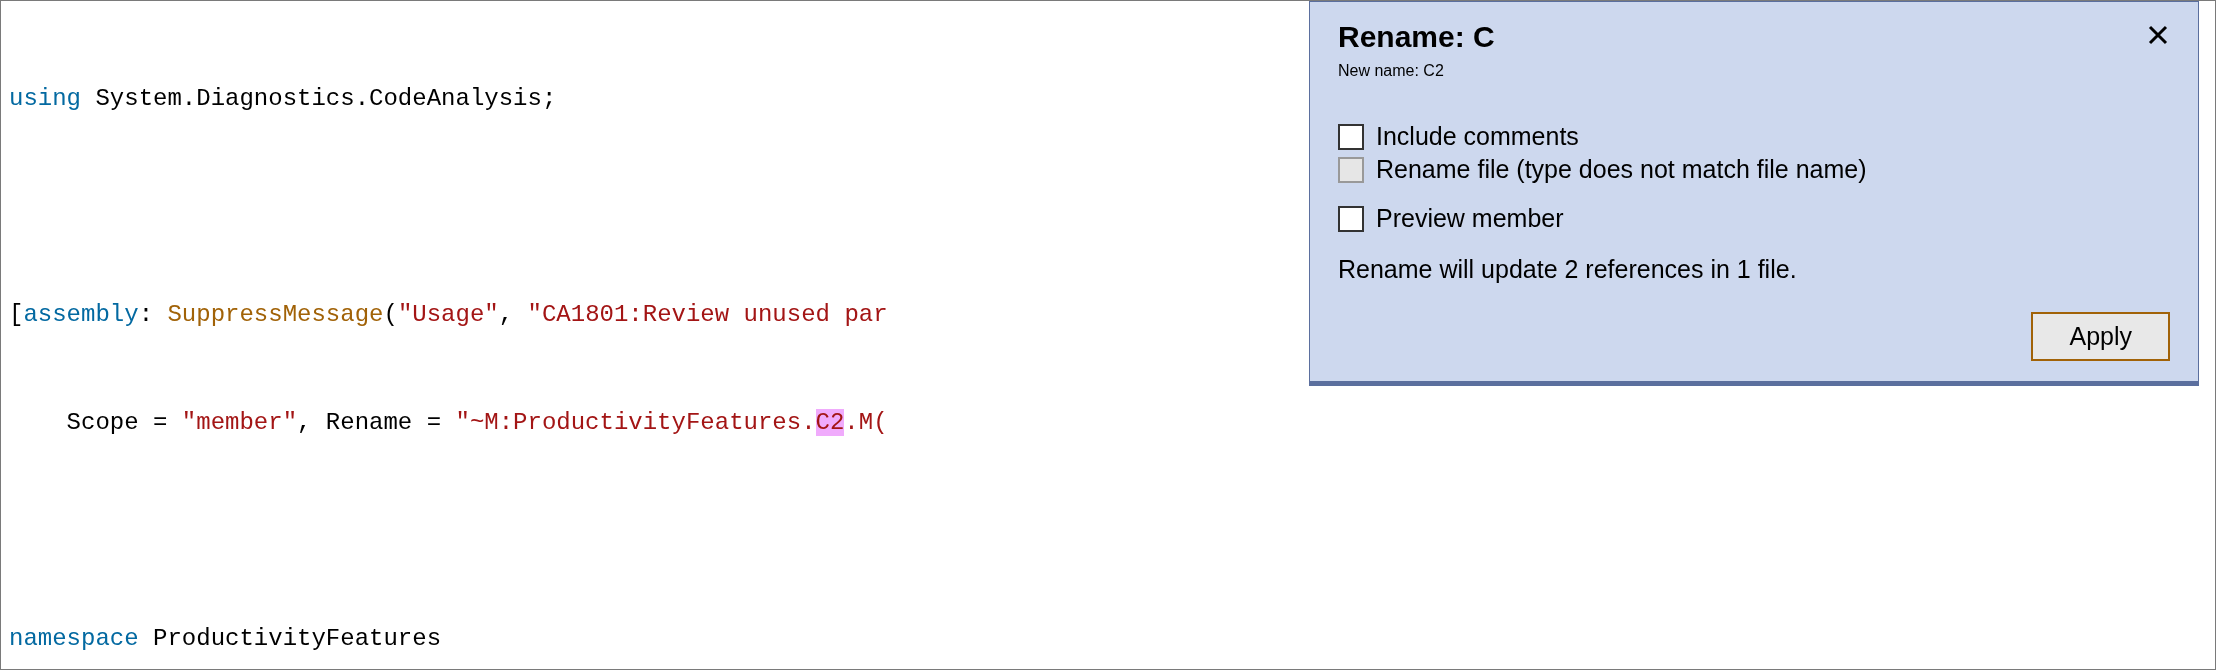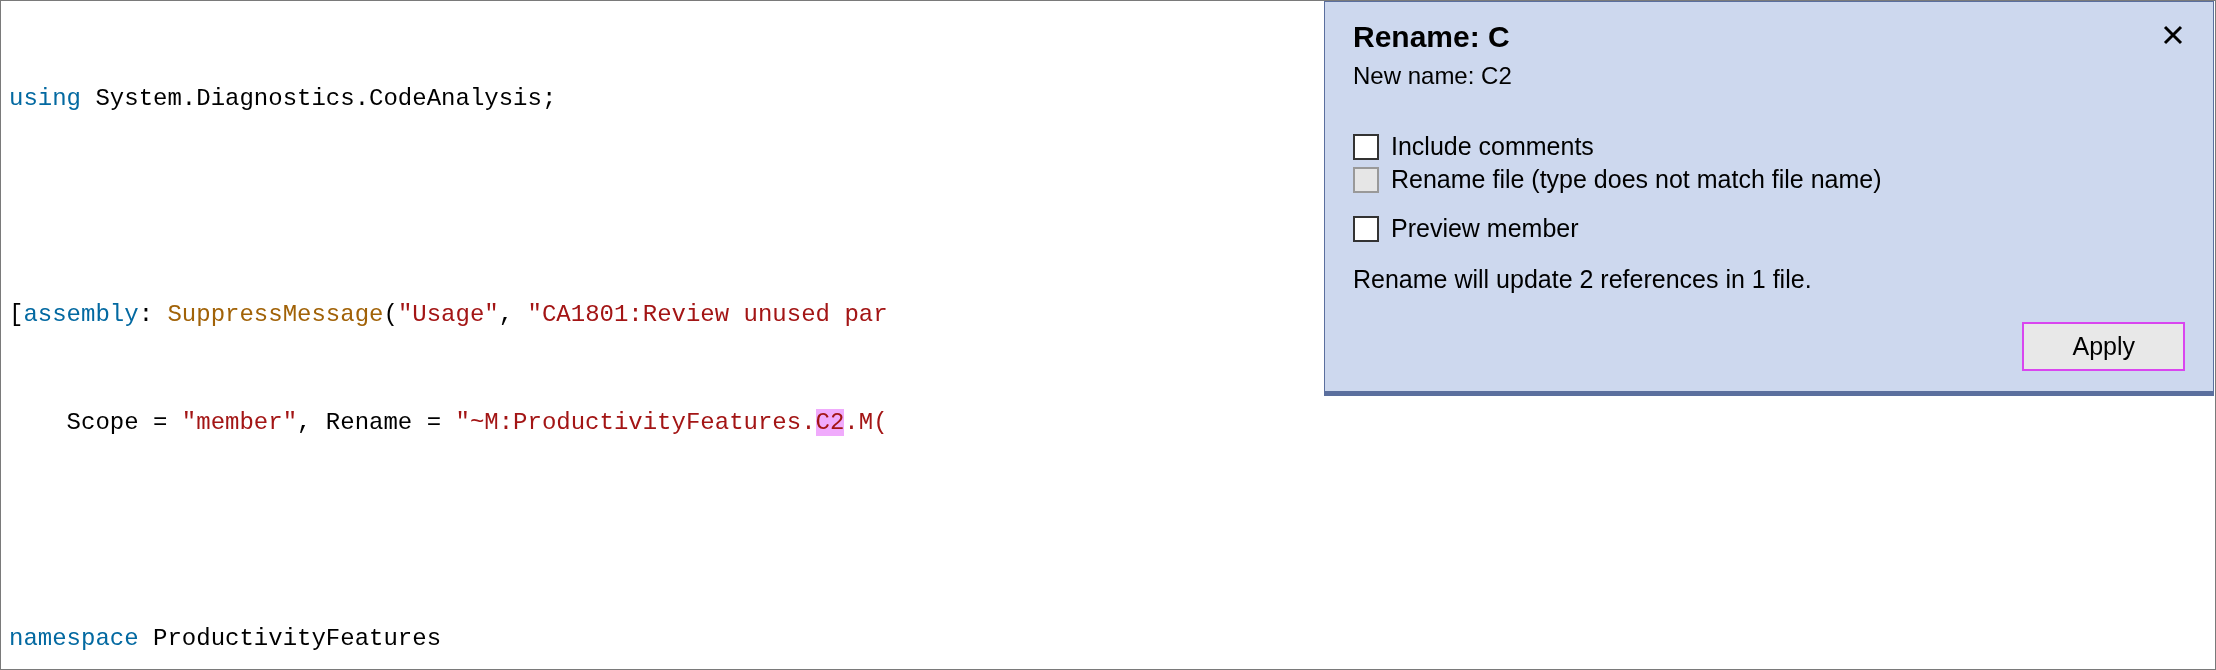--- a/index.html
+++ b/index.html
@@ -33,21 +33,21 @@
     .plain { color: #000000; }
     .highlight-green {
       background: #f0abfc;
       display: inline-block;
     }
     
     
     .rename-panel {
       position: absolute;
       top: 0;
-      right: 1px;
+      right: 16px;
       width: 890px;
       background: #cdd8ee;
       border: 1px solid #5b6f9e;
       border-bottom: 5px solid #5b6f9e;
       font-family: "Segoe UI", Arial, sans-serif;
       padding: 18px 28px 20px 28px;
     }
     .rename-header {
       display: flex;
       justify-content: space-between;
@@ -60,21 +60,21 @@
       color: #000;
     }
     .close-icon {
       font-size: 30px;
       font-weight: bold;
       cursor: pointer;
       color: #000;
       line-height: 1;
     }
     .new-name {
-      font-size: 24px;
+      font-size: 16px;
       color: #000;
       margin-bottom: 22px;
     }
     .checkbox-row {
       display: flex;
       align-items: center;
       gap: 12px;
       margin-bottom: 4px;
       font-size: 25px;
       color: #000;
@@ -99,22 +99,22 @@
       color: #000;
       margin-top: 22px;
       margin-bottom: 28px;
     }
     .button-row {
       display: flex;
       justify-content: flex-end;
     }
     .apply-button {
       background: #e8e8e8;
-      border: 2px solid #d946ef;
-      padding: 8px 48px;
+      border: 2px solid #a16207;
+      padding: 8px 36px;
       font-size: 25px;
       font-family: "Segoe UI", Arial, sans-serif;
       cursor: pointer;
       color: #000;
     }
     .token { display: inline; }
   </style>
 </head>
 <body>
 

